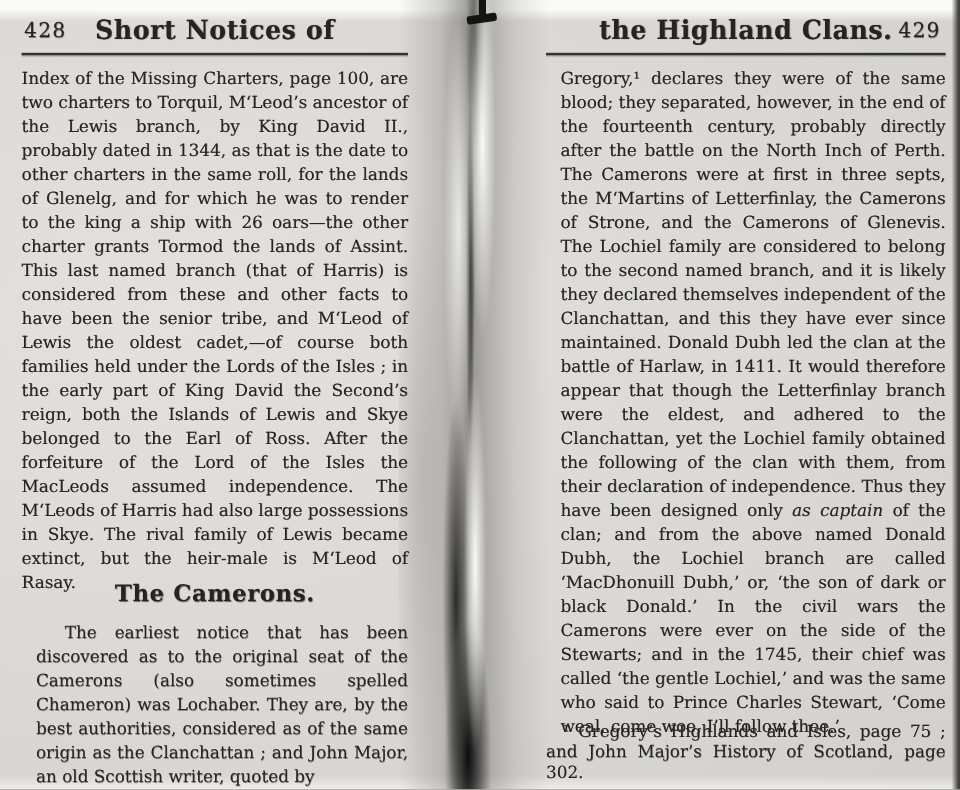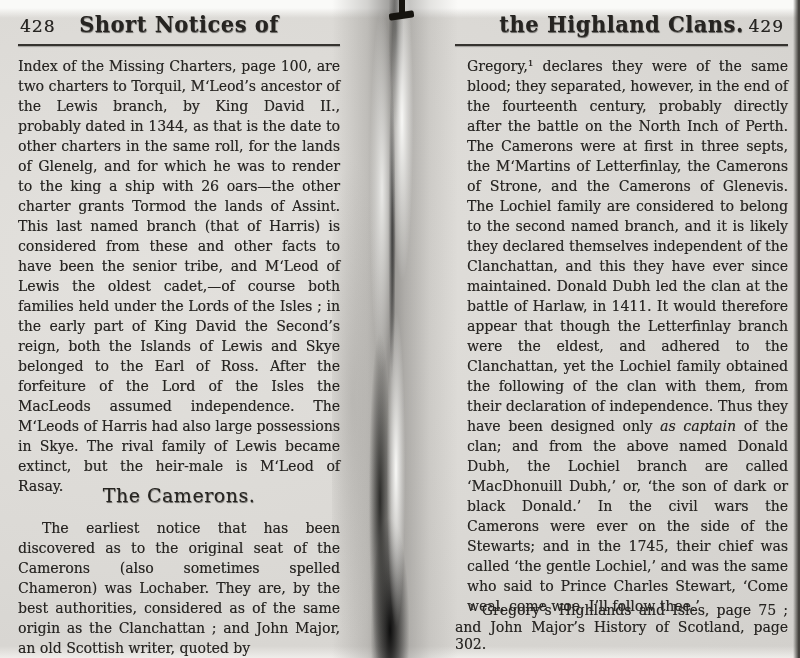--- a/index.html
+++ b/index.html
@@ -52,25 +52,25 @@
     line-height: 20px;
     text-align: justify;
     text-shadow: 0.35px 0.35px 0.5px rgba(40,38,35,0.45);
   }
   .para-1 { position: absolute; top: 46px; left: 0; right: 0; }
   .section-heading {
     position: absolute; top: 474px; left: 0; right: 0;
     margin: 0;
     text-align: center;
     font-size: 19px;
-    font-weight: normal;
+    font-weight: bold;
     letter-spacing: 0.5px;
     text-shadow: 0.5px 0.5px 0.8px rgba(25,23,20,0.6);
   }
-  .para-2 { position: absolute; top: 508px; left: 0; right: 0; text-indent: 24px; }
+  .para-2 { position: absolute; top: 508px; left: 12px; right: 0; text-indent: 24px; }
   .para-main { position: absolute; top: 46px; left: 0; right: 0; margin-left: 12px; }
   .para-main em { font-style: italic; }
   .footnote {
     position: absolute; top: 592px; left: 0; right: 0;
     margin: 0;
     font-size: 14px;
     line-height: 17px;
     text-align: justify;
     text-indent: 14px;
     text-shadow: 0.3px 0.3px 0.4px rgba(40,38,35,0.45);

